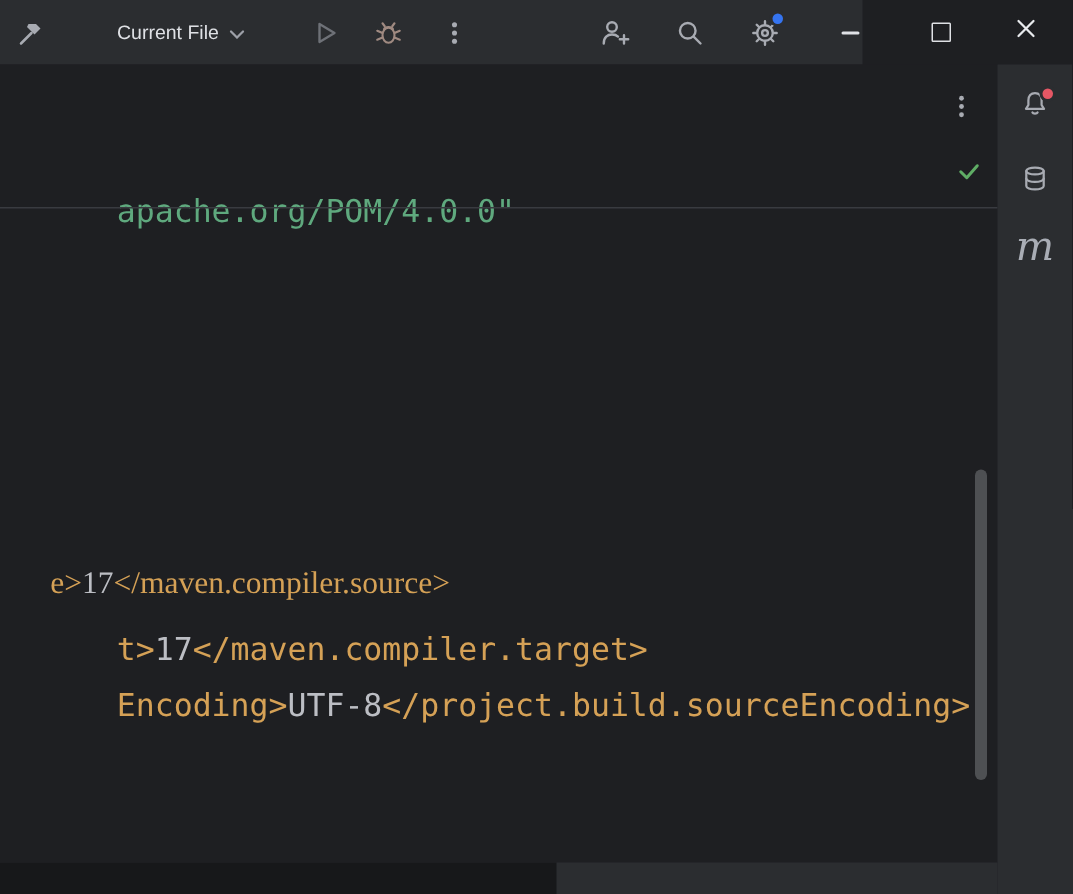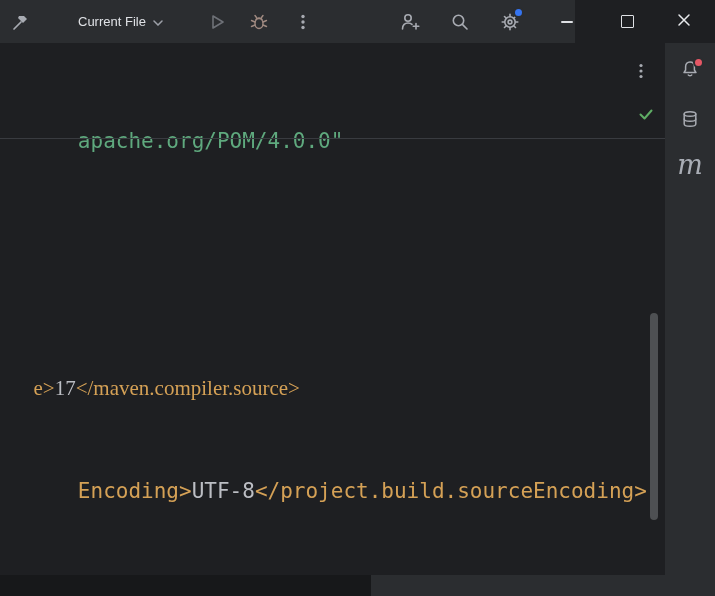--- a/index.html
+++ b/index.html
@@ -157,22 +157,25 @@
         
       </div>
     </div>
 
 
 
     <div class="code-line" style="top:306px;font-family:Liberation Serif, serif;">
       <span class="tok tag">e&gt;</span><span class="tok v">17</span><span class="tok tag">&lt;/maven.compiler.source&gt;</span>
     </div>
 
-
-    <div class="code-line" style="top:409px;">
+    <div class="code-line" style="top:351px;">
+      <span class="tok tag">t&gt;</span><span class="tok v">17</span><span class="tok tag">&lt;/maven.compiler.target&gt;</span>
+    </div>
+
+    <div class="code-line" style="top:388px;">
       <span class="tok tag">Encoding&gt;</span><span class="tok v">UTF-8</span><span class="tok tag">&lt;/project.build.sourceEncoding&gt;</span>
     </div>
 
     <div class="scroll-thumb"></div>
   </div>
 
   <div class="stripe">
 
     <div class="stripe-btn" style="top:18px;">
       <span>

